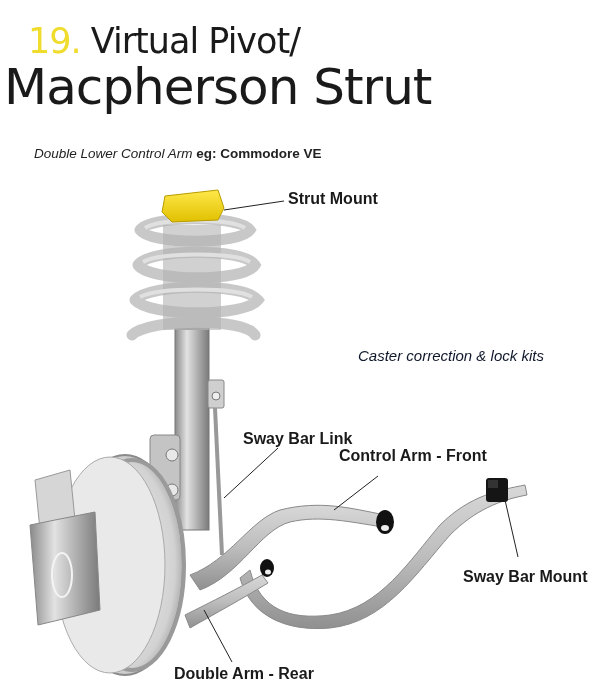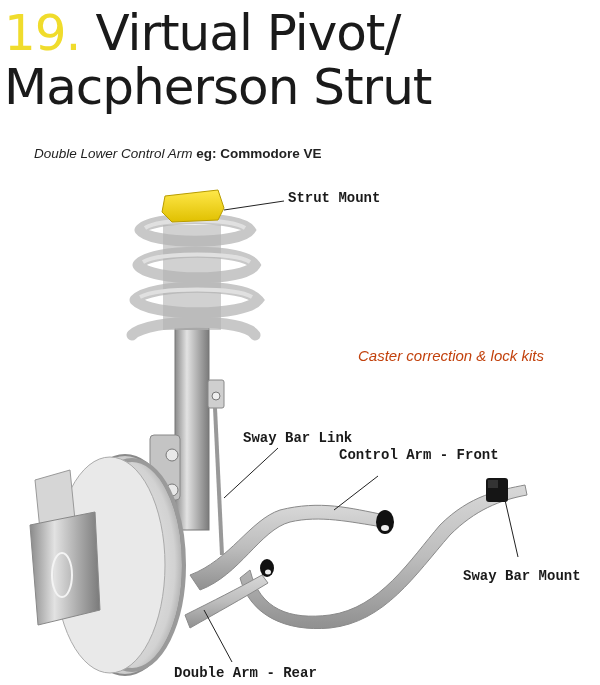--- a/index.html
+++ b/index.html
@@ -1,25 +1,25 @@
 <!DOCTYPE html>
 <html><head>
 <meta charset="utf-8">
 <style>
   html, body { margin:0; padding:0; background:#ffffff; }
   body { width:600px; height:685px; position:relative; overflow:hidden; font-family:"Liberation Sans", sans-serif; }
   .title { position:absolute; left:4px; font-family:"DejaVu Sans", sans-serif; font-weight:400; color:#1a1a1a; line-height:1; letter-spacing:-1px; }
-  .title-1 { top:8px; font-size:50px; }
+  .title-1 { top:24px; font-size:35px;margin-left:24px; }
   .title-2 { top:62px; font-size:50px; }
   .num { color:#f0dc2c; }
   .subtitle { position:absolute; left:34px; top:146px; font-size:13.5px; color:#222; }
   .subtitle .ital { font-style:italic; }
   .subtitle .bold { font-weight:700; }
-  .label { position:absolute; font-weight:700; font-size:14px; color:#1a1a1a; white-space:nowrap;font-family:Liberation Mono, monospace; }
-  .note { position:absolute; left:358px; top:345px; font-size:15px; font-style:italic; color:#c2410c; line-height:21px; }
+  .label { position:absolute; font-weight:700; font-size:16px; color:#1a1a1a; white-space:nowrap; }
+  .note { position:absolute; left:358px; top:345px; font-size:15px; font-style:italic; color:#0f172a; line-height:21px; }
   svg.diagram { position:absolute; left:0; top:0; }
 </style>
 </head>
 <body>
 
 <div class="title title-1">
   <span class="num">19.</span>
   <span>Virtual Pivot/</span>
 </div>
 <div class="title title-2">Macpherson Strut</div>

